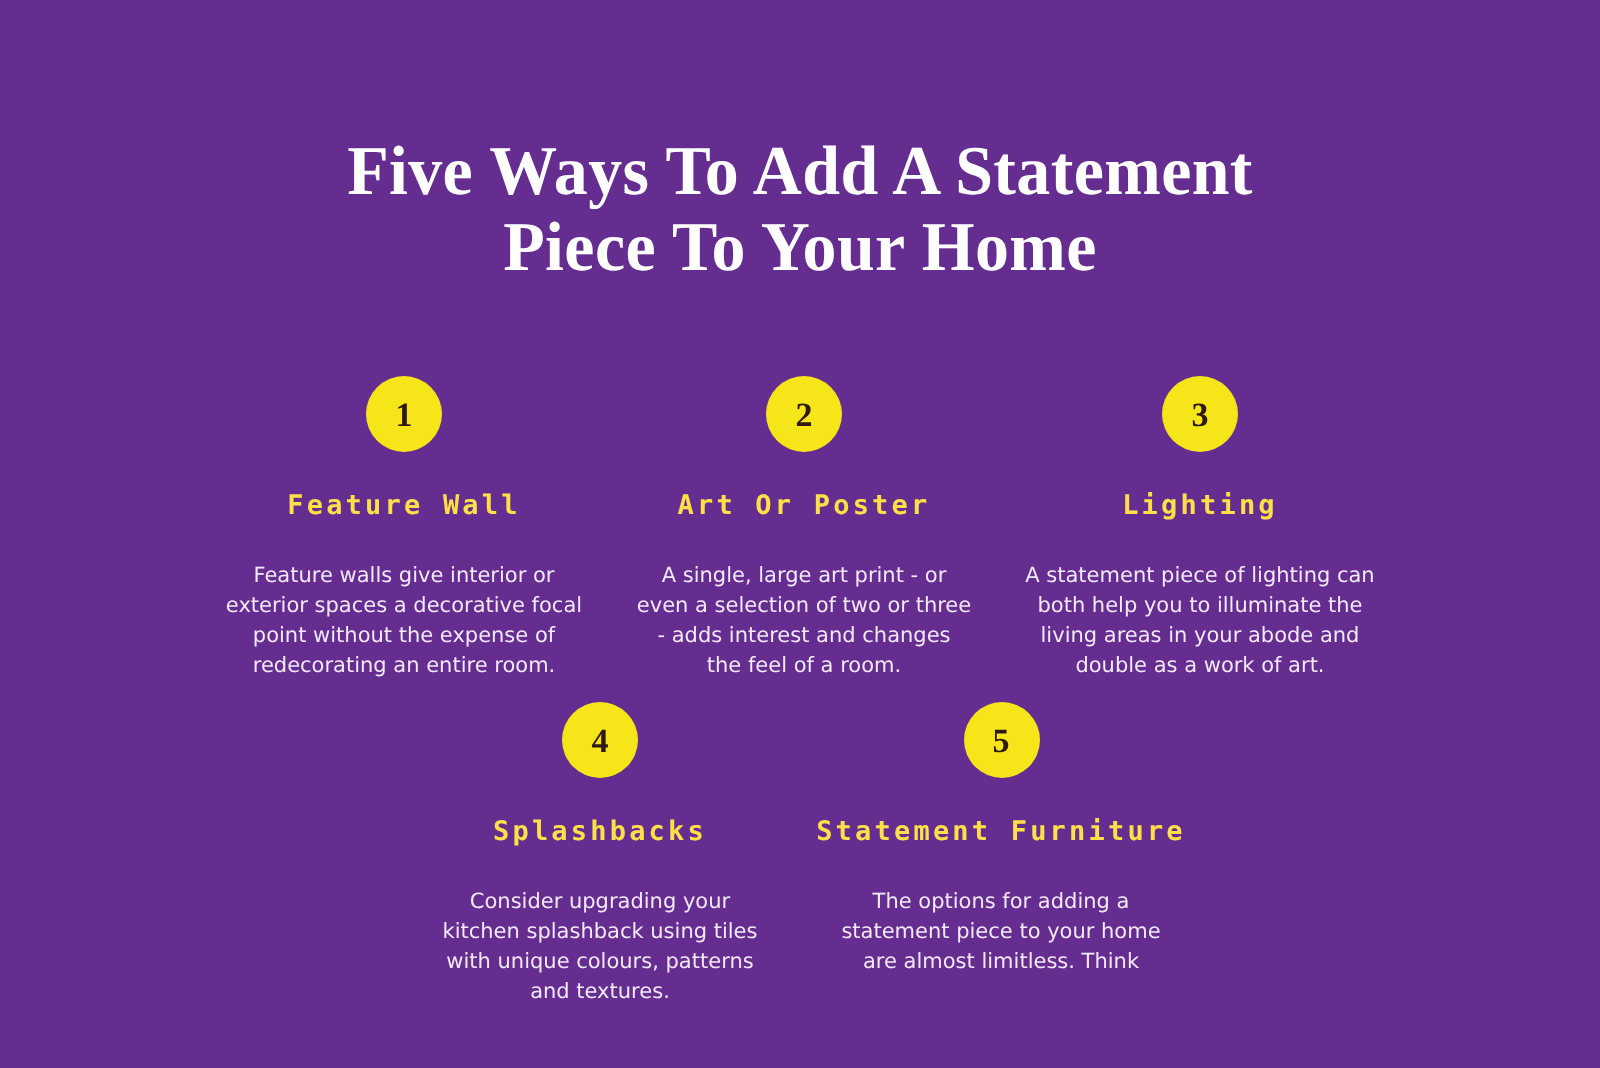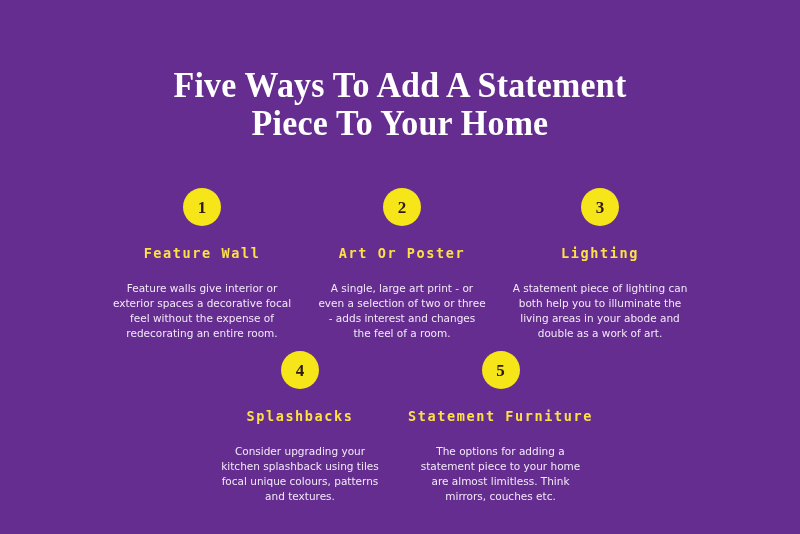--- a/index.html
+++ b/index.html
@@ -110,21 +110,21 @@
   </div>
 
   <div class="item item-1">
     <div class="badge">
       <span class="badge-num">1</span>
     </div>
     <div class="item-heading">Feature Wall</div>
     <div class="item-body">
       <span class="bline">Feature walls give interior or</span>
       <span class="bline">exterior spaces a decorative focal</span>
-      <span class="bline">feel without the expense of</span>
+      <span class="bline">point without the expense of</span>
       <span class="bline">redecorating an entire room.</span>
     </div>
   </div>
 
   <div class="item item-2">
     <div class="badge">
       <span class="badge-num">2</span>
     </div>
     <div class="item-heading">Art Or Poster</div>
     <div class="item-body">
@@ -149,31 +149,30 @@
   </div>
 
   <div class="item item-4">
     <div class="badge">
       <span class="badge-num">4</span>
     </div>
     <div class="item-heading">Splashbacks</div>
     <div class="item-body">
       <span class="bline">Consider upgrading your</span>
       <span class="bline">kitchen splashback using tiles</span>
-      <span class="bline">focal unique colours, patterns</span>
+      <span class="bline">with unique colours, patterns</span>
       <span class="bline">and textures.</span>
     </div>
   </div>
 
   <div class="item item-5">
     <div class="badge">
       <span class="badge-num">5</span>
     </div>
     <div class="item-heading">Statement Furniture</div>
     <div class="item-body">
       <span class="bline">The options for adding a</span>
       <span class="bline">statement piece to your home</span>
       <span class="bline">are almost limitless. Think</span>
-      <span class="bline">mirrors, couches etc.</span>
     </div>
   </div>
 
 </div>
 
 </body></html>

